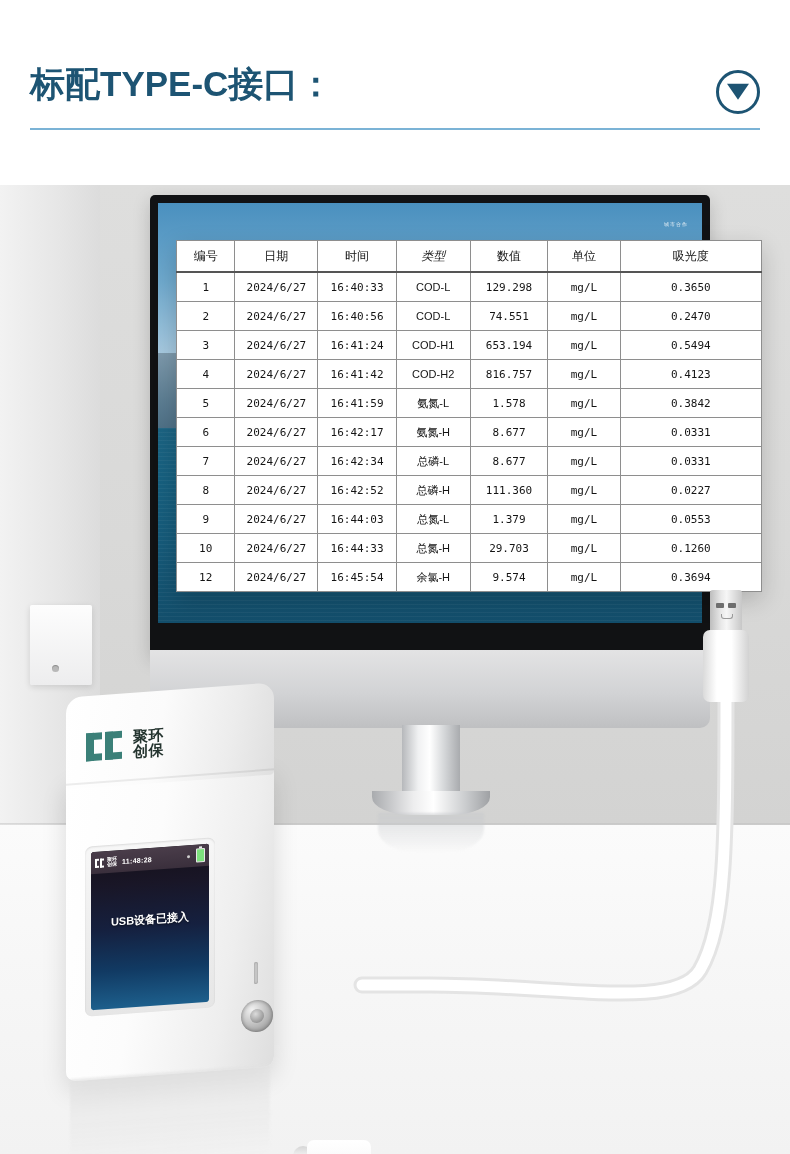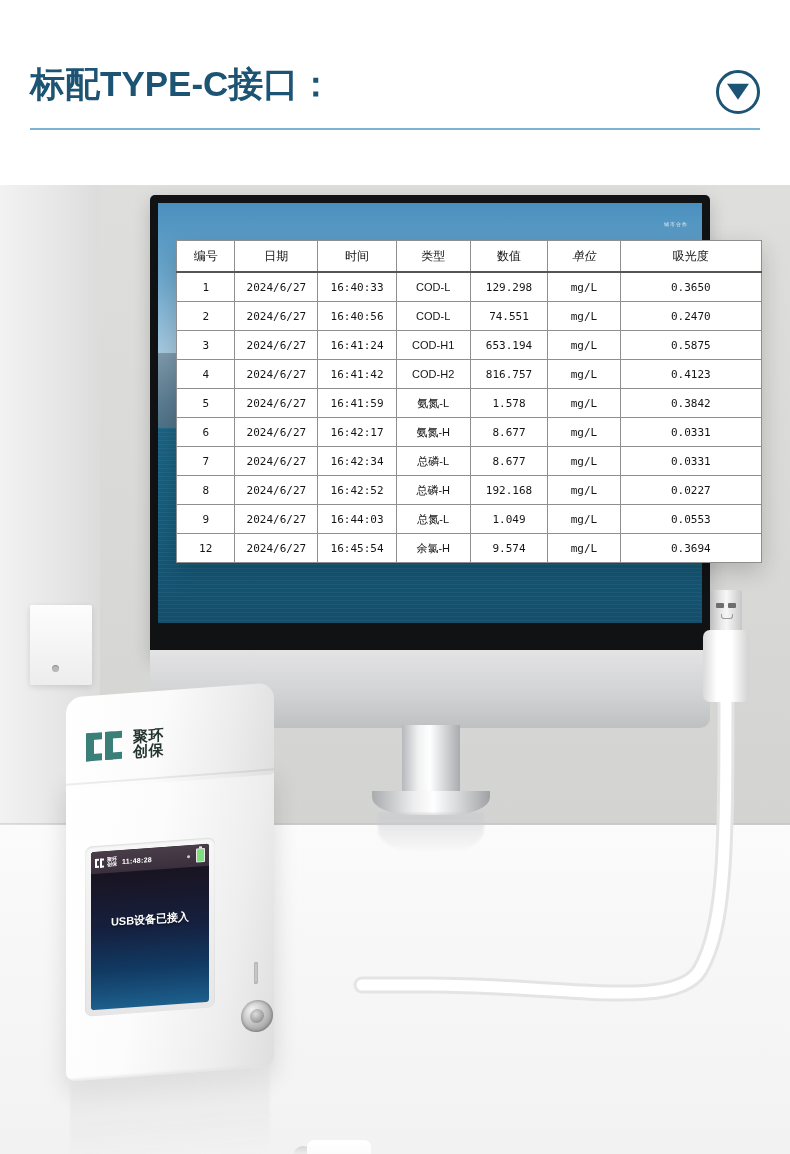--- a/index.html
+++ b/index.html
@@ -148,23 +148,23 @@
   table.data th{
     font-family:"Liberation Sans","DejaVu Sans",sans-serif;
     font-size:12px;
     height:30px;
     border-bottom:2px solid #555;
   }
   table.data td.cjk,table.data th{font-family:"Liberation Sans","DejaVu Sans",sans-serif;}
   .c-no{width:57px;}
   .c-date{width:80px;}
   .c-time{width:76px;}
-  .c-type{width:72px;}
+  .c-type{width:72px;font-style:italic;}
   .c-val{width:76px;}
-  .c-unit{width:72px;font-style:italic;}
+  .c-unit{width:72px;}
   .c-abs{width:148px;}
 
   
   .cable{position:absolute;left:0;top:0;width:790px;height:969px;pointer-events:none;z-index:45;}
   .usb-a{
     position:absolute;left:703px;top:405px;width:46px;height:112px;z-index:50;
   }
   .usb-a .metal{
     position:absolute;left:7px;top:0;width:32px;height:44px;
     background:linear-gradient(90deg,#bdbdbd,#e9e9e9 35%,#f6f6f6 52%,#c7c7c7 100%);
@@ -376,21 +376,21 @@
             <td>mg/L</td>
             <td>0.2470</td>
           </tr>
           <tr>
             <td>3</td>
             <td>2024/6/27</td>
             <td>16:41:24</td>
             <td class="cjk">COD-H1</td>
             <td>653.194</td>
             <td>mg/L</td>
-            <td>0.5875</td>
+            <td>0.5494</td>
           </tr>
           <tr>
             <td>4</td>
             <td>2024/6/27</td>
             <td>16:41:42</td>
             <td class="cjk">COD-H2</td>
             <td>816.757</td>
             <td>mg/L</td>
             <td>0.4123</td>
           </tr>
@@ -419,32 +419,41 @@
             <td class="cjk">总磷-L</td>
             <td>8.677</td>
             <td>mg/L</td>
             <td>0.0331</td>
           </tr>
           <tr>
             <td>8</td>
             <td>2024/6/27</td>
             <td>16:42:52</td>
             <td class="cjk">总磷-H</td>
-            <td>192.168</td>
+            <td>111.360</td>
             <td>mg/L</td>
             <td>0.0227</td>
           </tr>
           <tr>
             <td>9</td>
             <td>2024/6/27</td>
             <td>16:44:03</td>
             <td class="cjk">总氮-L</td>
-            <td>1.049</td>
+            <td>1.379</td>
             <td>mg/L</td>
             <td>0.0553</td>
+          </tr>
+          <tr>
+            <td>10</td>
+            <td>2024/6/27</td>
+            <td>16:44:33</td>
+            <td class="cjk">总氮-H</td>
+            <td>29.703</td>
+            <td>mg/L</td>
+            <td>0.1260</td>
           </tr>
           <tr>
             <td>12</td>
             <td>2024/6/27</td>
             <td>16:45:54</td>
             <td class="cjk">余氯-H</td>
             <td>9.574</td>
             <td>mg/L</td>
             <td>0.3694</td>
           </tr>

